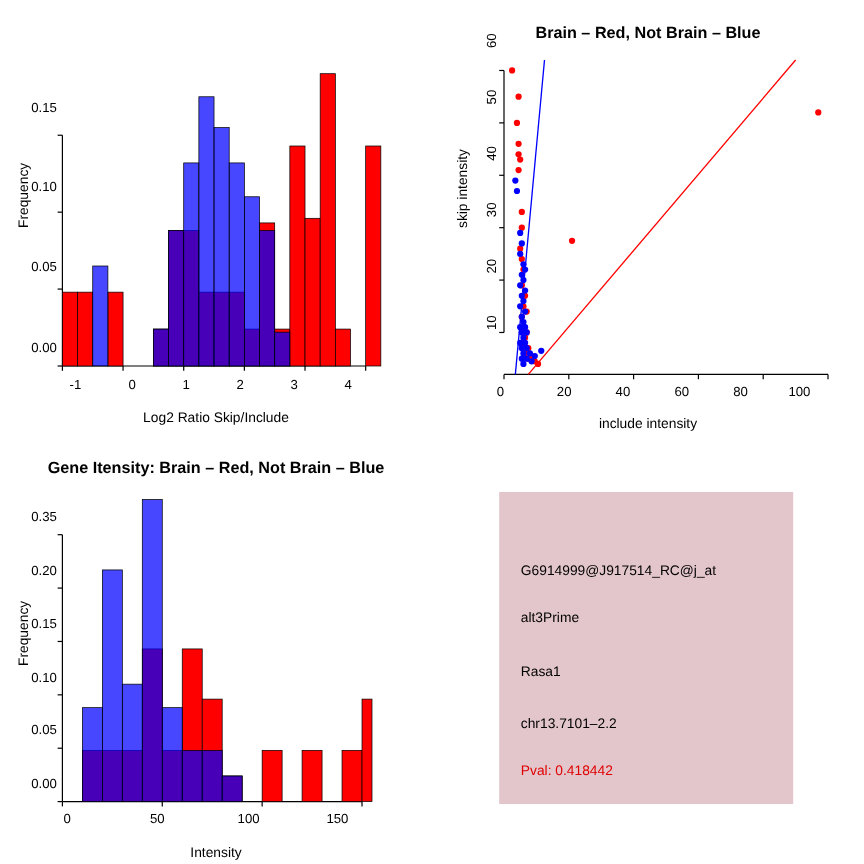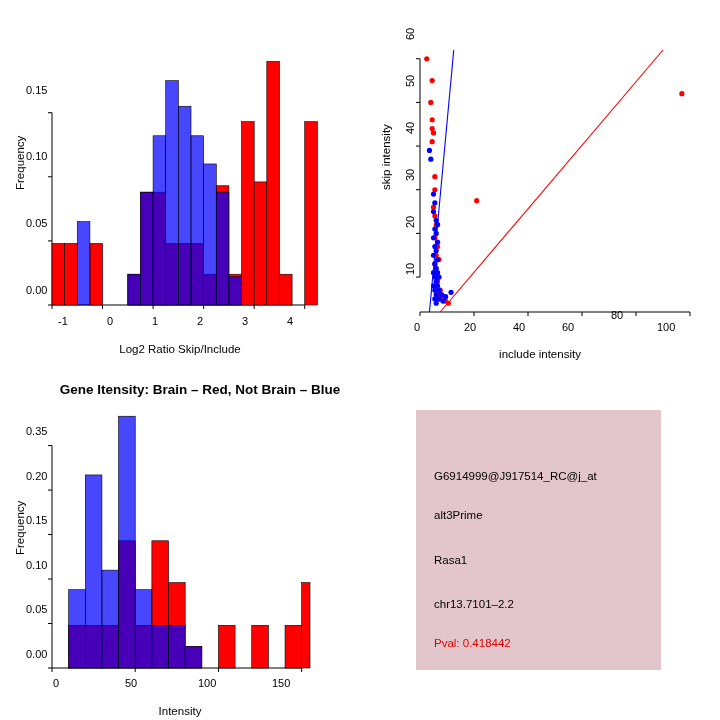--- a/index.html
+++ b/index.html
@@ -87,36 +87,37 @@
       <rect x="178.36363636363637" y="106.2820512820513" width="12.636363636363626" height="198.7179487179487" fill="#0000ff" fill-opacity="0.72" stroke="#000" stroke-width="0.6"></rect>
       <rect x="191" y="135.76923076923077" width="12.636363636363626" height="169.23076923076923" fill="#0000ff" fill-opacity="0.72" stroke="#000" stroke-width="0.6"></rect>
       <rect x="203.63636363636363" y="163.97435897435898" width="12.636363636363654" height="141.02564102564102" fill="#0000ff" fill-opacity="0.72" stroke="#000" stroke-width="0.6"></rect>
       <rect x="216.27272727272728" y="192.17948717948718" width="12.636363636363626" height="112.82051282051282" fill="#0000ff" fill-opacity="0.72" stroke="#000" stroke-width="0.6"></rect>
       <rect x="228.9090909090909" y="276.7948717948718" width="12.636363636363626" height="28.205128205128176" fill="#0000ff" fill-opacity="0.72" stroke="#000" stroke-width="0.6"></rect>
     </svg>
 </div>
 
 <div class="panel" style="left:360px;top:0;width:360px;height:360px;">
 
+  <div class="ttl" style="left:0;top:20px;width:360px;">Brain – Red, Not Brain – Blue</div>
 
   <div class="axlabel vert" style="left:20px;top:190px;transform:rotate(-90deg);">skip intensity</div>
   <div class="axlabel" style="left:0;top:348px;width:360px;text-align:center;">include intensity</div>
 
   <div class="ticklabel vert" style="left:44px;top:275px;transform:rotate(-90deg);">10</div>
   <div class="ticklabel vert" style="left:44px;top:228px;transform:rotate(-90deg);">20</div>
   <div class="ticklabel vert" style="left:44px;top:181px;transform:rotate(-90deg);">30</div>
   <div class="ticklabel vert" style="left:44px;top:134px;transform:rotate(-90deg);">40</div>
   <div class="ticklabel vert" style="left:44px;top:87px;transform:rotate(-90deg);">50</div>
   <div class="ticklabel vert" style="left:44px;top:40px;transform:rotate(-90deg);">60</div>
 
   <div class="ticklabel" style="left:54px;top:321px;">0</div>
   <div class="ticklabel" style="left:104px;top:321px;">20</div>
   <div class="ticklabel" style="left:153px;top:321px;">40</div>
   <div class="ticklabel" style="left:202px;top:321px;">60</div>
-  <div class="ticklabel" style="left:251px;top:309px;">80</div>
+  <div class="ticklabel" style="left:251px;top:321px;">80</div>
   <div class="ticklabel" style="left:297px;top:321px;">100</div>
 
   <svg id="svg-scatter" width="360" height="360" style="position:absolute;left:0;top:0;">
       <line x1="60" y1="312" x2="330" y2="312" stroke="#000" stroke-width="1"></line>
       <line x1="60" y1="312" x2="60" y2="316" stroke="#000" stroke-width="1"></line>
       <line x1="114" y1="312" x2="114" y2="316" stroke="#000" stroke-width="1"></line>
       <line x1="168" y1="312" x2="168" y2="316" stroke="#000" stroke-width="1"></line>
       <line x1="222" y1="312" x2="222" y2="316" stroke="#000" stroke-width="1"></line>
       <line x1="276" y1="312" x2="276" y2="316" stroke="#000" stroke-width="1"></line>
       <line x1="330" y1="312" x2="330" y2="316" stroke="#000" stroke-width="1"></line>
@@ -190,21 +191,21 @@
       <circle cx="78.9" cy="298.9" r="2.6" fill="#0000ff"></circle>
       <circle cx="76.2" cy="303.26666666666665" r="2.6" fill="#0000ff"></circle>
       <circle cx="82.95" cy="301.0833333333333" r="2.6" fill="#0000ff"></circle>
       <circle cx="85.65" cy="296.71666666666664" r="2.6" fill="#0000ff"></circle>
       <circle cx="91.05" cy="292.35" r="2.6" fill="#0000ff"></circle>
     </svg>
 </div>
 
 <div class="panel" style="left:0;top:360px;width:360px;height:360px;">
 
-  <div class="ttl" style="left:0;top:22px;width:360px;margin-left:20px;">Gene Itensity: Brain – Red, Not Brain – Blue</div>
+  <div class="ttl" style="left:0;top:22px;width:360px;">Gene Itensity: Brain – Red, Not Brain – Blue</div>
 
   <div class="axlabel vert" style="left:14px;top:195px;transform:rotate(-90deg);">Frequency</div>
   <div class="axlabel" style="left:0;top:345px;width:360px;text-align:center;">Intensity</div>
 
   <div class="ticklabel" style="left:26px;top:288px;">0.00</div>
   <div class="ticklabel" style="left:26px;top:243px;">0.05</div>
   <div class="ticklabel" style="left:26px;top:199px;">0.10</div>
   <div class="ticklabel" style="left:26px;top:154px;">0.15</div>
   <div class="ticklabel" style="left:26px;top:110px;">0.20</div>
   <div class="ticklabel" style="left:26px;top:65px;">0.35</div>

